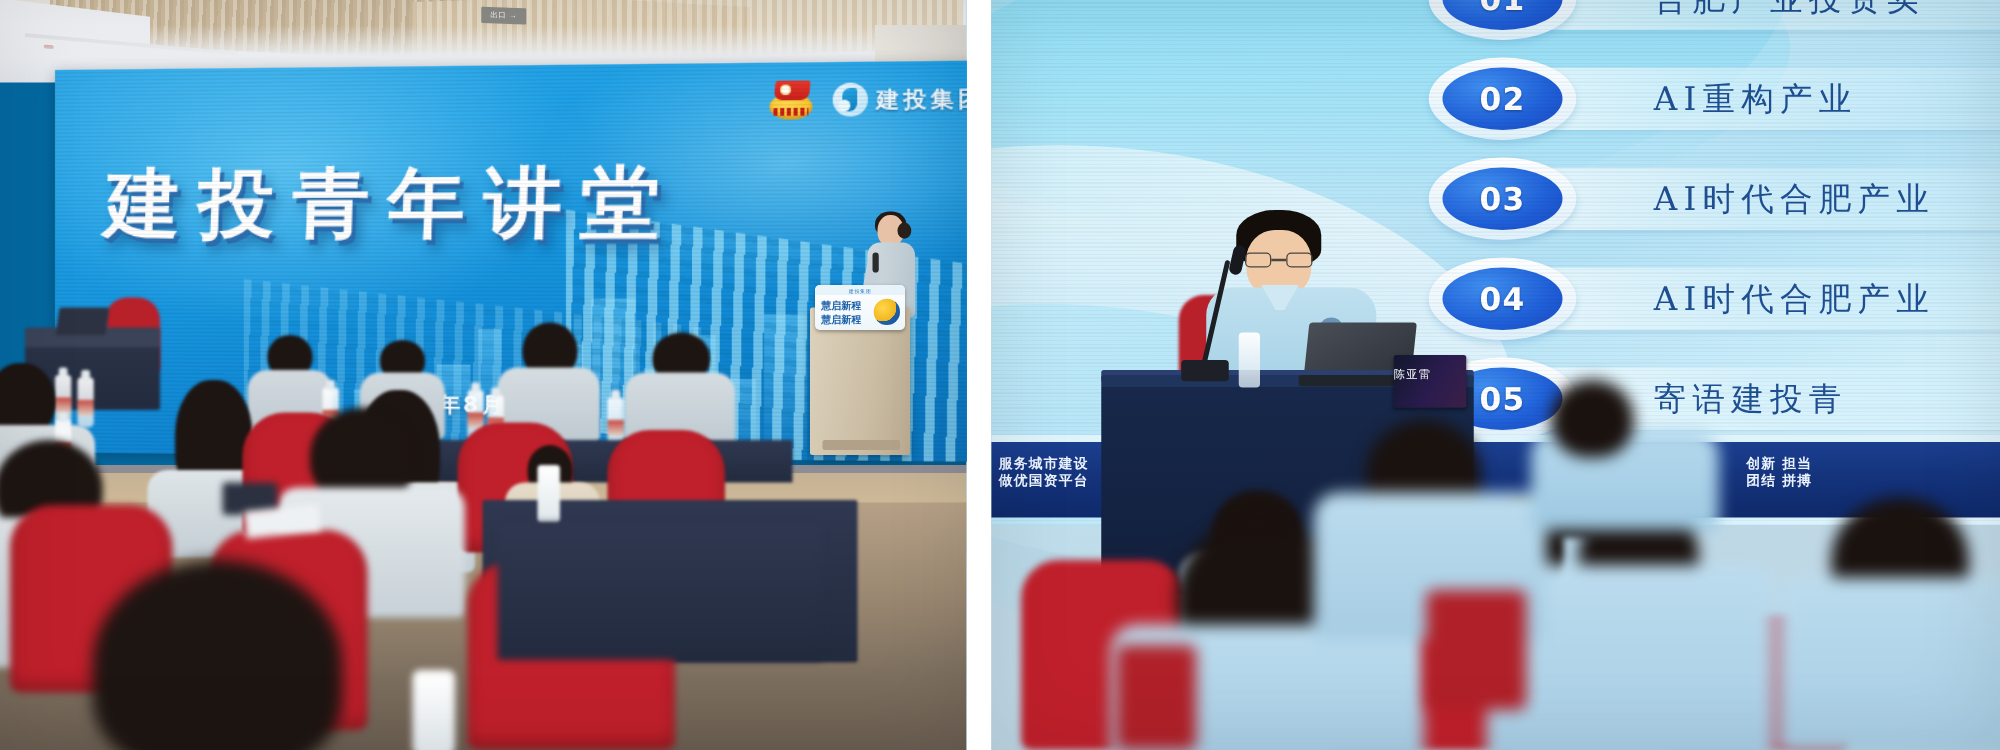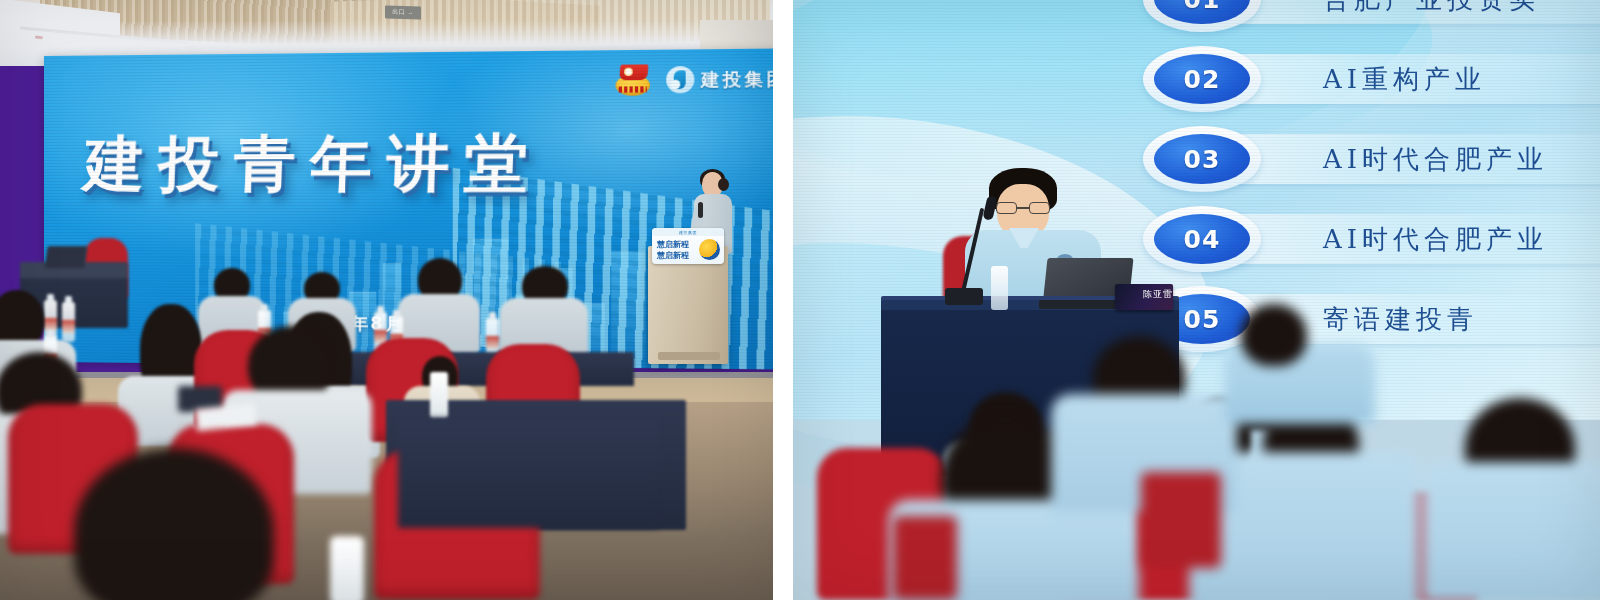--- a/index.html
+++ b/index.html
@@ -2,21 +2,21 @@
 <html><head>
 <meta charset="utf-8">
 <style>
   * { margin:0; padding:0; box-sizing:border-box; }
   html,body{ width:1600px; height:600px; overflow:hidden; background:#ffffff;
     font-family:"Liberation Sans","DejaVu Sans",sans-serif; }
   #stage{ position:relative; width:1600px; height:600px; background:#fff; display:flex; }
 
   
   .panel{ position:relative; height:600px; overflow:hidden; }
-  .panel-left{ width:773px; background:#4c1d95; }
+  .panel-left{ width:773px; background:#0369a1; }
   .gap{ width:20px; height:600px; background:#ffffff; }
   .panel-right{ width:807px; background:#bfd8e6; }
   .abs{ position:absolute; }
 
   
   .ceiling{ left:0; top:0; width:773px; height:62px;
     background:linear-gradient(178deg,#e9e4de 0%,#eef0f3 40%,#f4f6f8 70%,#e7eaef 100%); }
   .ceil-wood{ left:40px; top:-10px; width:560px; height:58px;
     background:repeating-linear-gradient(92deg,#cbb89a 0 3px,#ded0b8 3px 6px,#c4b092 6px 9px);
     transform:skewY(3.2deg); opacity:.95; }
@@ -194,23 +194,23 @@
   .r-laptop{ left:252px; top:258px; width:86px; height:48px;
     background:linear-gradient(150deg,#4a4f57,#2c3037); border-radius:3px; transform:skewX(-6deg); }
   .r-laptop-base{ left:246px; top:300px; width:100px; height:9px; background:#20242b; border-radius:2px; }
   .r-mic-base{ left:152px; top:288px; width:38px; height:17px; background:#1d2026; border-radius:3px; }
   .r-mic-arm{ left:168px; top:206px; width:4px; height:86px; background:#1c1f24; border-radius:2px;
     transform:rotate(13deg); transform-origin:bottom; }
   .r-mic-head{ left:192px; top:196px; width:10px; height:24px; border-radius:5px; background:#17191e;
     transform:rotate(13deg); }
   .r-bottle{ left:198px; top:266px; width:17px; height:44px; border-radius:3px;
     background:linear-gradient(180deg,rgba(255,255,255,.95),rgba(215,230,240,.8)); }
-  .r-placard{ left:322px; top:284px; width:58px; height:26px;
+  .r-placard{ left:322px; top:284px; width:58px; height:42px;
     background:linear-gradient(120deg,#11172e,#2a1c4e 55%,#3b1f46); border-radius:2px;
-    display:flex; align-items:flex-end; justify-content:flex-end; padding-bottom:9px;
+    display:flex; align-items:flex-end; justify-content:flex-start; padding-bottom:20px;
     box-shadow:0 2px 3px rgba(0,0,0,.4); }
   .r-placard span{ font-size:9px; color:#ffffff; letter-spacing:1px; font-family:"DejaVu Sans",sans-serif; }
 
   .spk{ left:170px; top:168px; width:140px; height:140px; }
   .spk-hair{ position:absolute; left:26px; top:0; width:68px; height:44px;
     background:#140e0b; border-radius:46% 46% 28% 28%; }
   .spk-face{ position:absolute; left:34px; top:16px; width:52px; height:54px; border-radius:44%;
     background:#f0c9a6; }
   .spk-glass{ position:absolute; left:33px; top:34px; width:54px; height:12px; }
   .spk-glass i{ position:absolute; top:0; width:21px; height:12px; border:1.6px solid #4a4640;
@@ -421,20 +421,28 @@
         <div class="ag-row">
           <div class="ag-bar"></div>
           <div class="ag-badge">
             <div class="ag-badge-in">05</div>
           </div>
           <div class="ag-text">寄语建投青</div>
         </div>
       </div>
     </div>
 
+    <div class="abs r-stageblock">
+      <div class="r-banner-txt" style="left:6px;top:16px;">服务城市建设</div>
+      <div class="r-banner-txt" style="left:6px;top:30px;">做优国资平台</div>
+      <div class="r-banner-txt" style="left:334px;top:16px;">的</div>
+      <div class="r-banner-txt" style="left:316px;top:30px;">运营公司</div>
+      <div class="r-banner-txt" style="left:604px;top:16px;">创新 担当</div>
+      <div class="r-banner-txt" style="left:604px;top:30px;">团结 拼搏</div>
+    </div>
 
     <div class="abs blur-s" style="left:150px;top:236px;width:56px;height:70px;background:#b8202a;border-radius:20px 20px 4px 4px;"></div>
     <div class="abs spk">
       <div class="spk-hair"></div>
       <div class="spk-face"></div>
       <div class="spk-glass">
           <i></i>
           <b></b>
           <i></i>
         </div>

